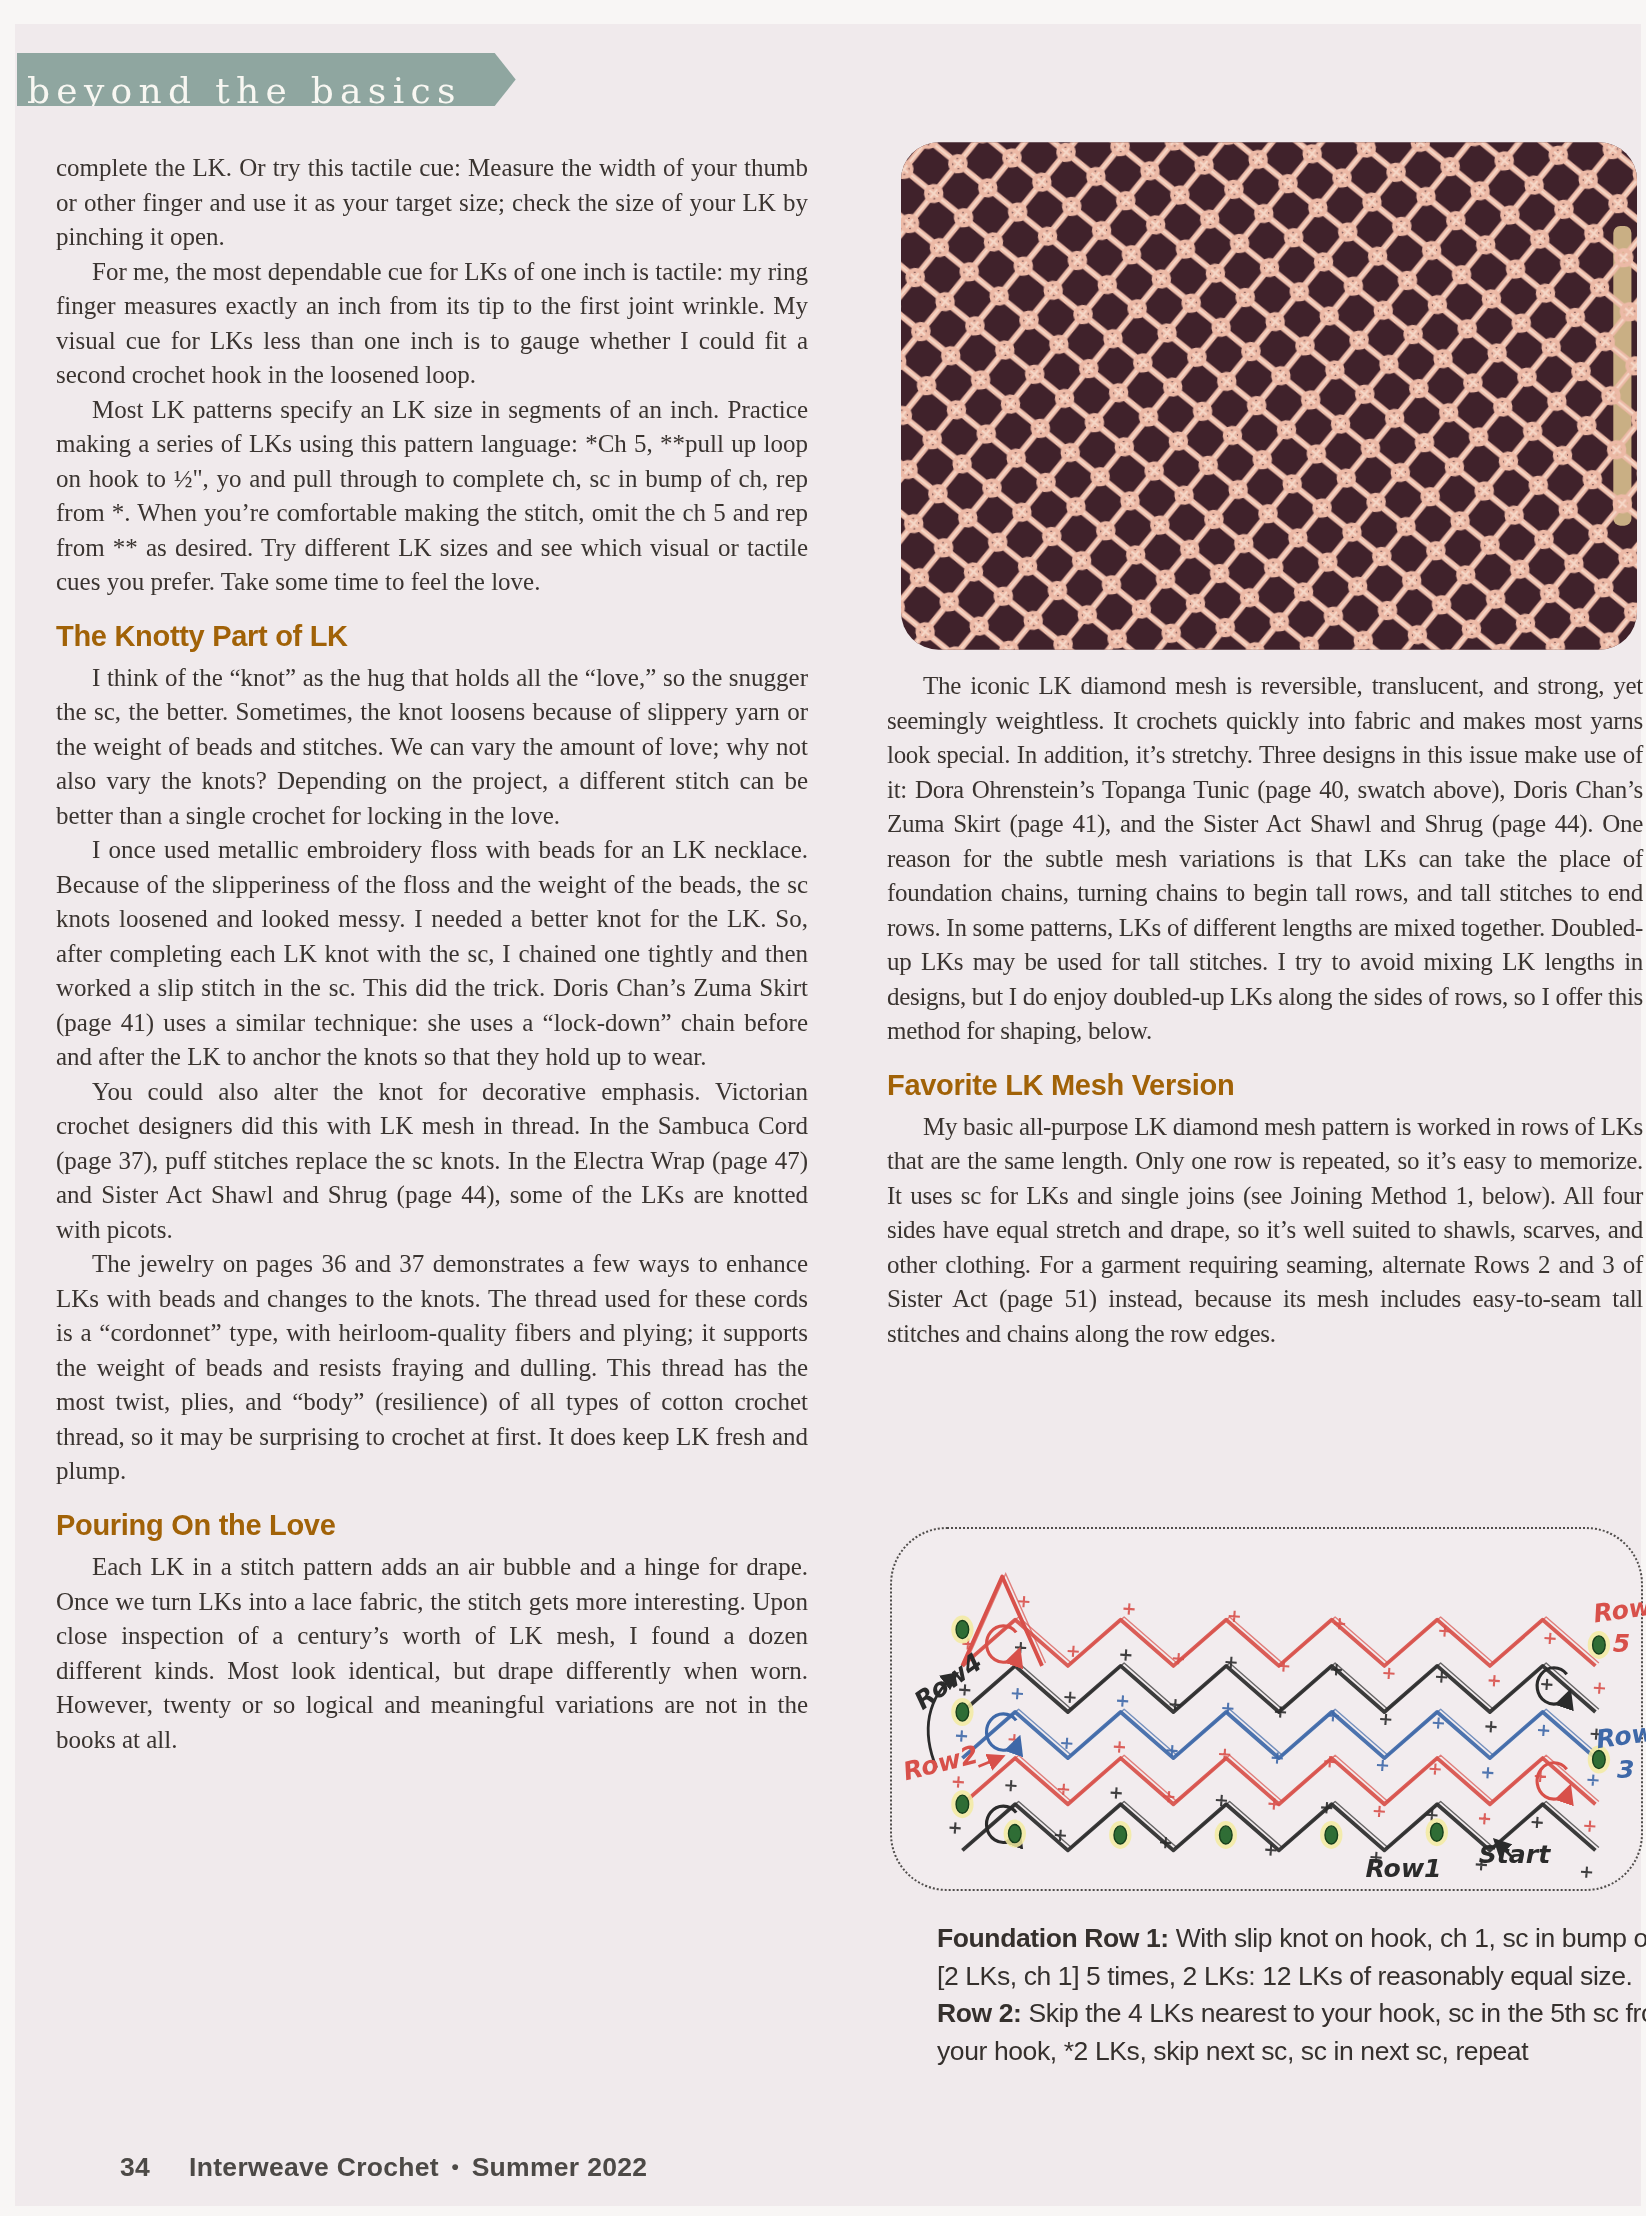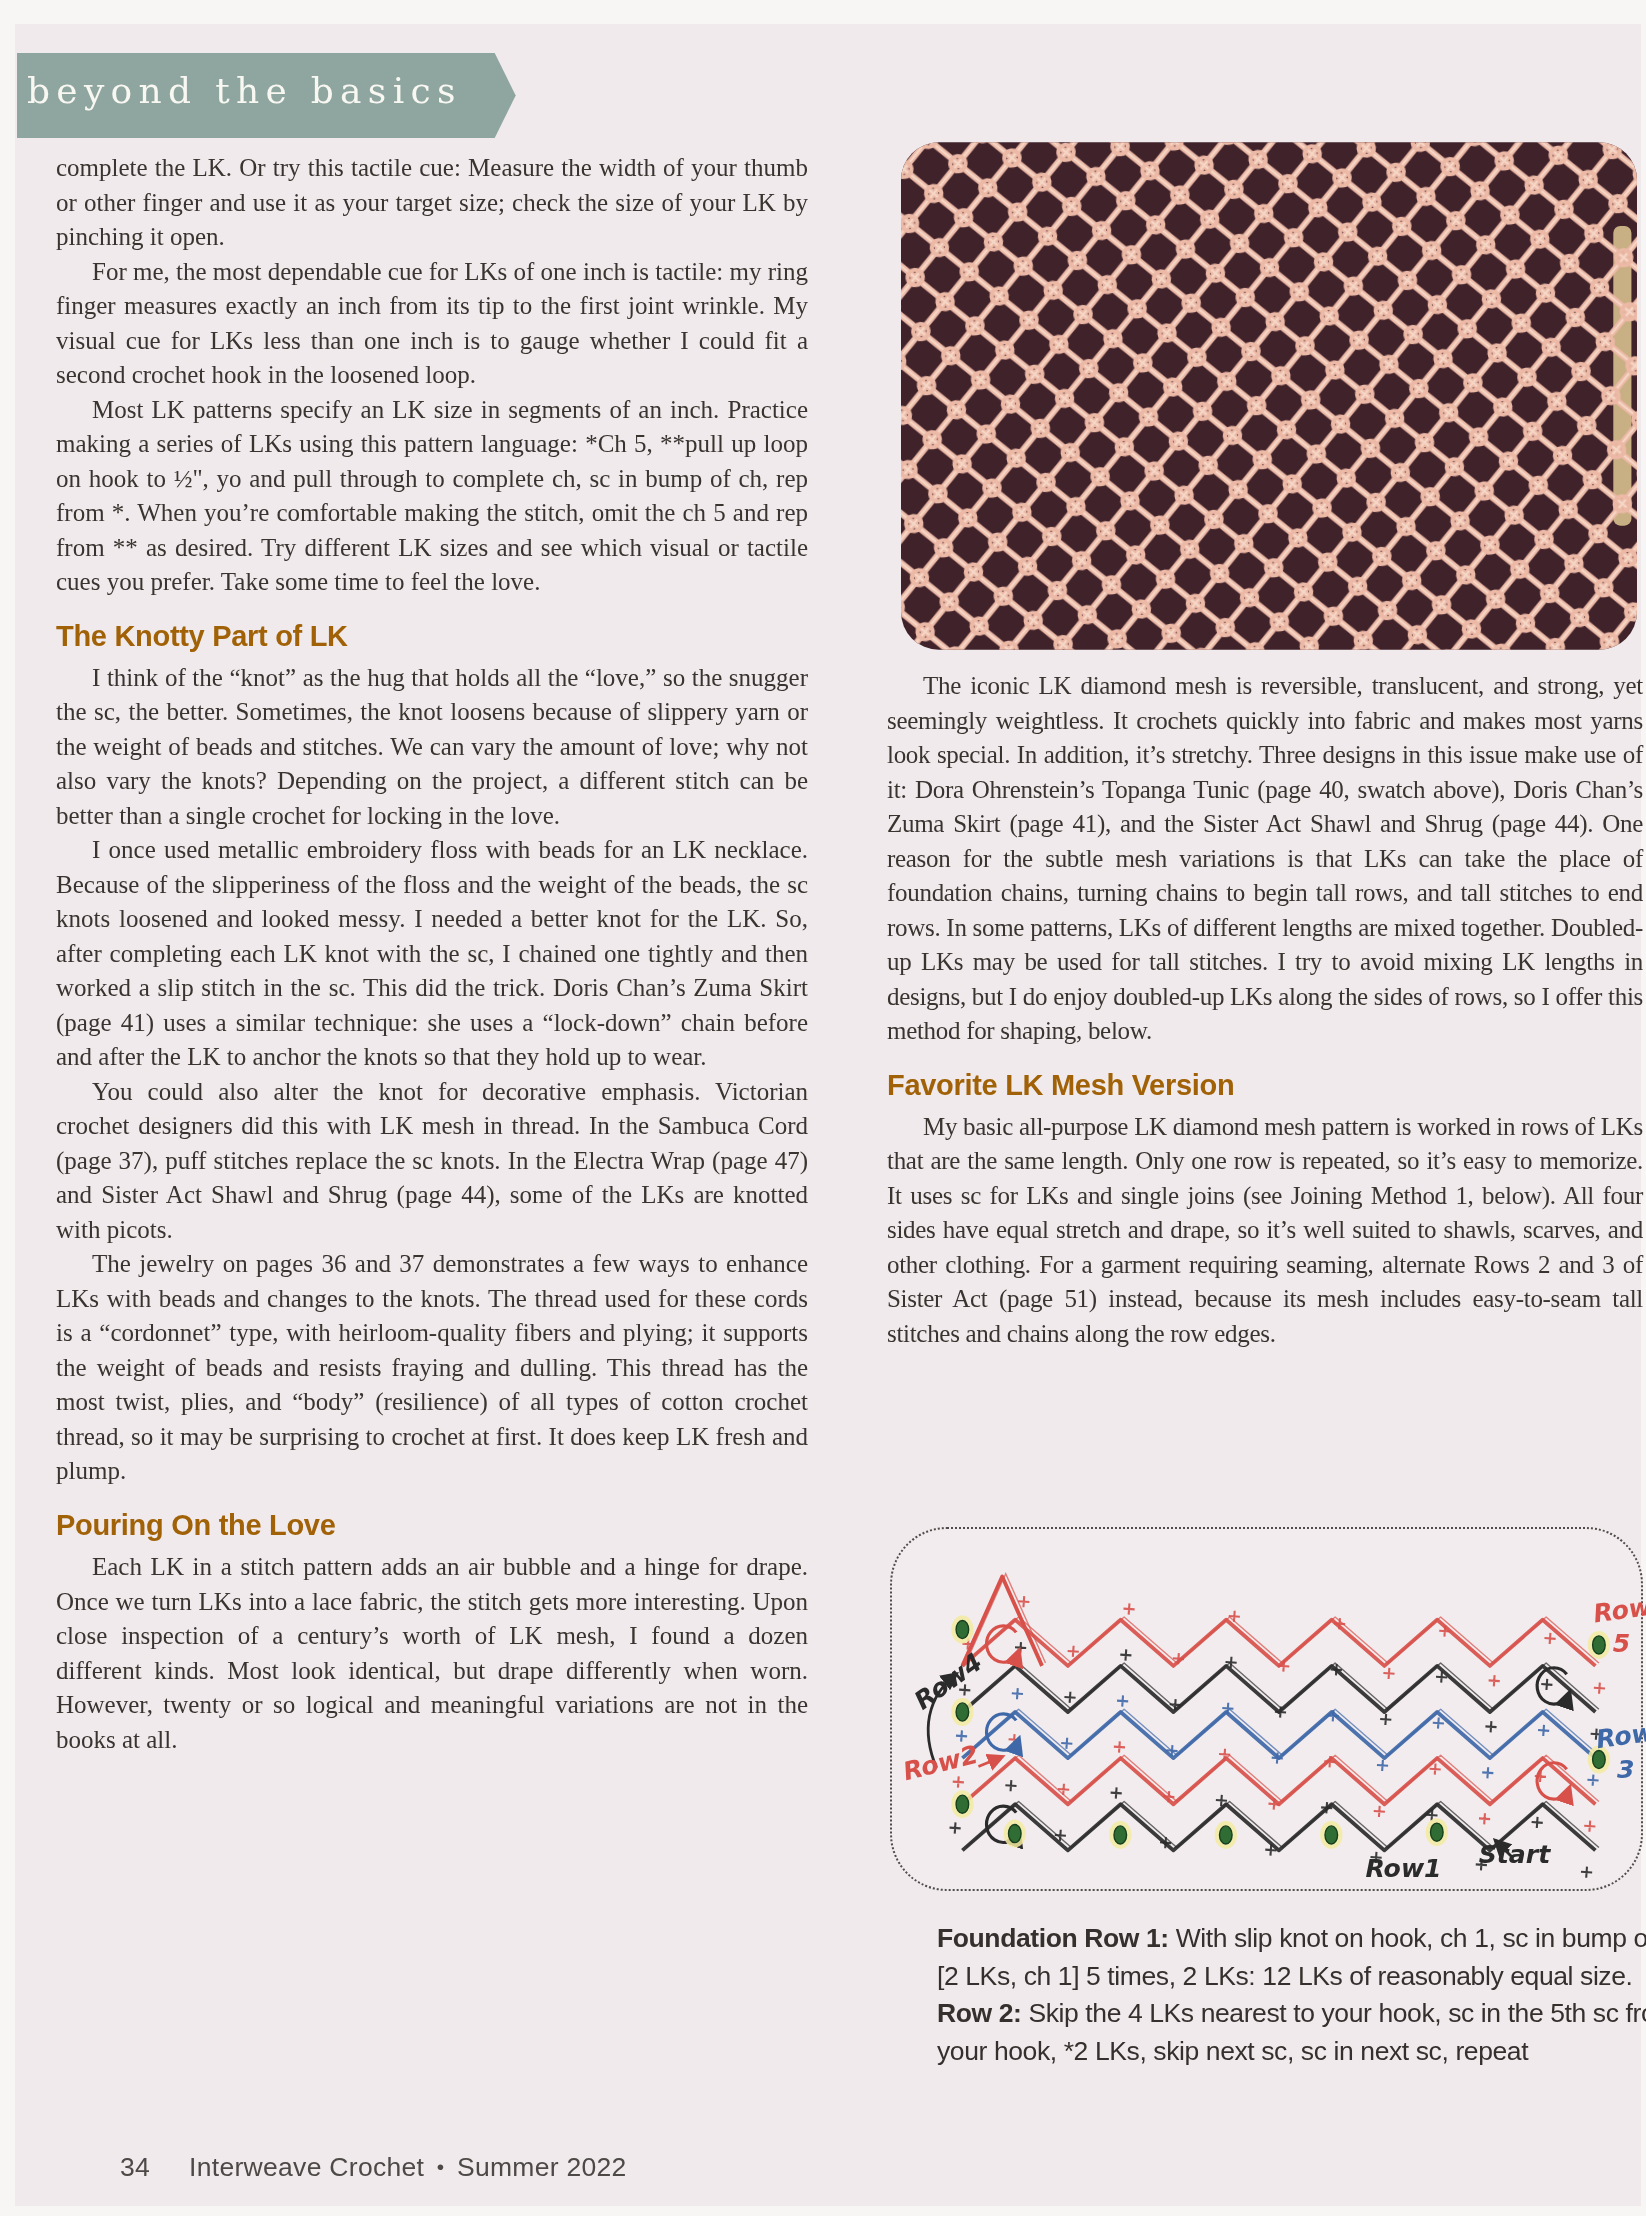--- a/index.html
+++ b/index.html
@@ -4,21 +4,21 @@
 <style>
   html,body{margin:0;padding:0;}
   body{
     width:1647px;height:2216px;position:relative;overflow:hidden;
     background:#f8f6f5;
     font-family:"Liberation Serif", serif;
   }
   .paper{position:absolute;left:15.3px;top:24px;right:5.6px;bottom:9.8px;background:#f0eaec;}
   
   .band{
-    position:absolute;left:16.7px;top:53px;width:499px;height:85px;
+    position:absolute;left:16.7px;top:53px;width:499px;height:53px;
     background:#8fa6a0;
     clip-path:polygon(0 0, calc(100% - 21px) 0, 100% 50%, calc(100% - 21px) 100%, 0 100%);
     text-align:right;line-height:75px;padding-right:54px;box-sizing:border-box;
     font-family:"DejaVu Serif", serif;font-size:36px;letter-spacing:6.3px;color:#f8f7f2;
   }
   
   .col{position:absolute;color:#3a3430;font-size:25px;line-height:1.38;text-align:justify;}
   .col-left{left:56px;top:151px;width:752px;}
   .col-right{left:887px;top:669px;width:756px;letter-spacing:-0.3px;}
   .col p{margin:0;}
@@ -45,21 +45,21 @@
     font-family:"Liberation Sans", sans-serif;font-size:26.5px;line-height:1.42;
     color:#35302d;letter-spacing:-0.4px;text-align:left;
   }
   .instructions p{margin:0;}
   .instructions strong{font-weight:700;}
   
   .footer{
     position:absolute;left:120px;top:2152px;
     font-family:"Liberation Sans", sans-serif;font-size:26.5px;color:#4c4946;letter-spacing:0.3px;
   }
-  .footer span{margin-right:12.5px;}
+  .footer span{margin-right:12.5px;font-weight:bold;}
   .footer .pgnum{margin-right:39px;}
   .footer .dot{font-size:21px;vertical-align:2.1px;}
 </style>
 </head>
 <body>
 
 <div class="paper"></div>
 
 <div class="band">
   <span>beyond the basics</span>

